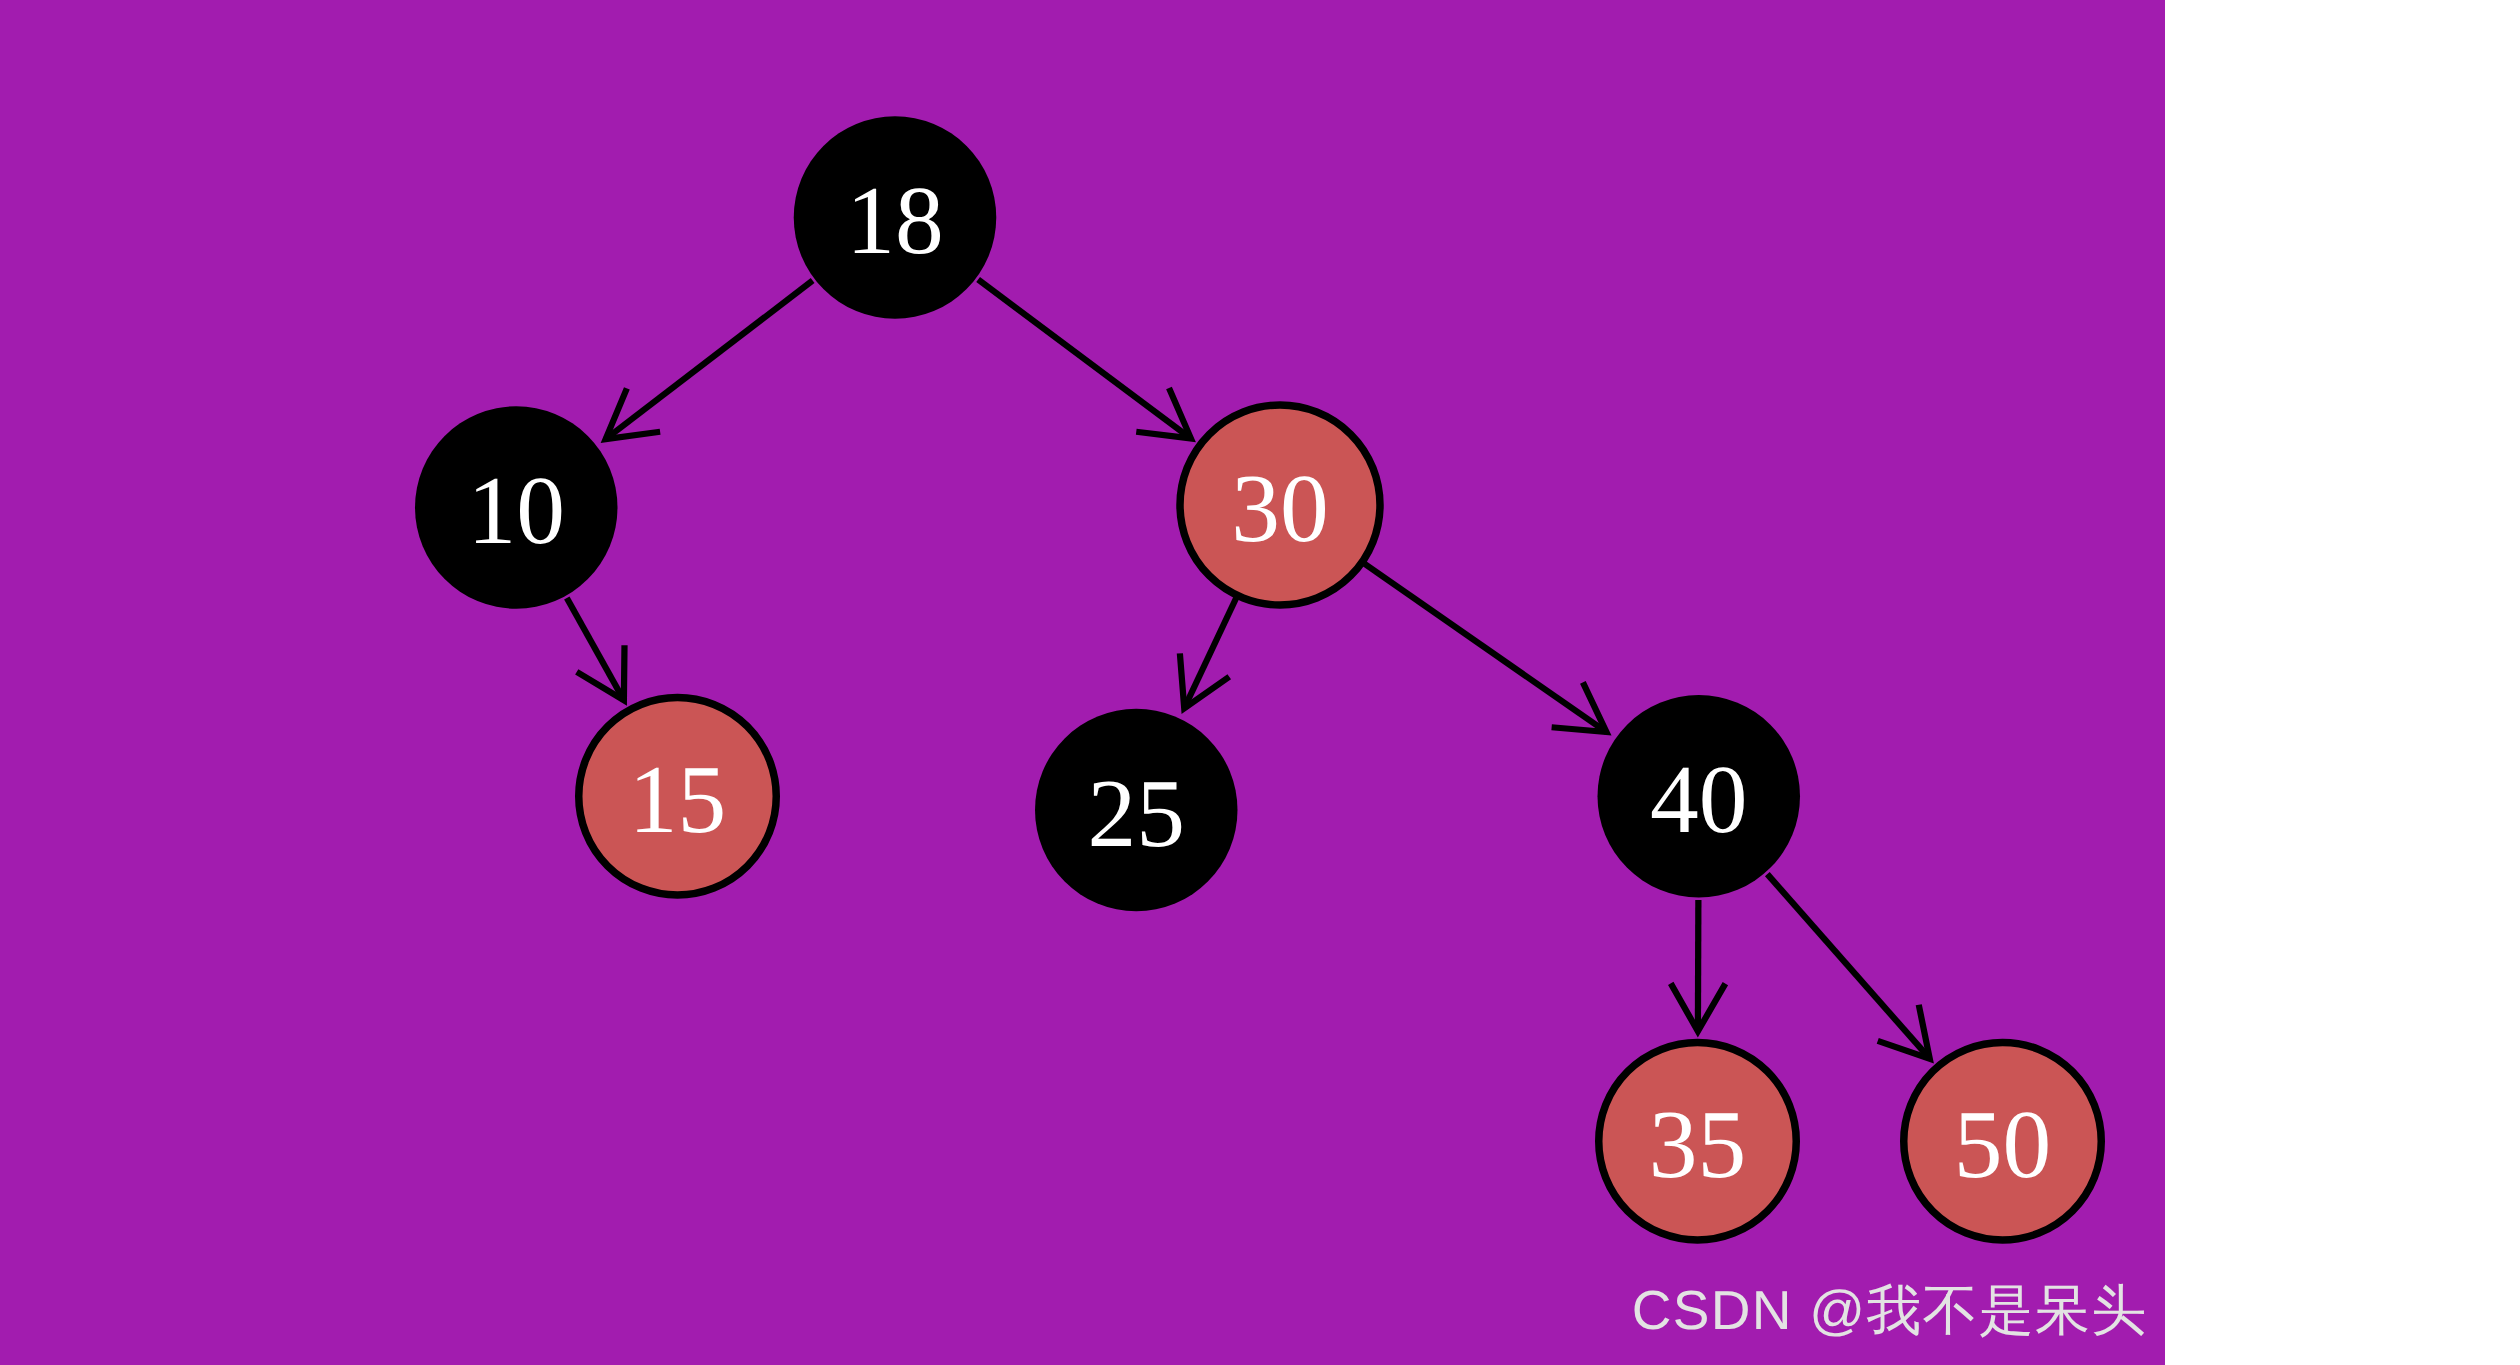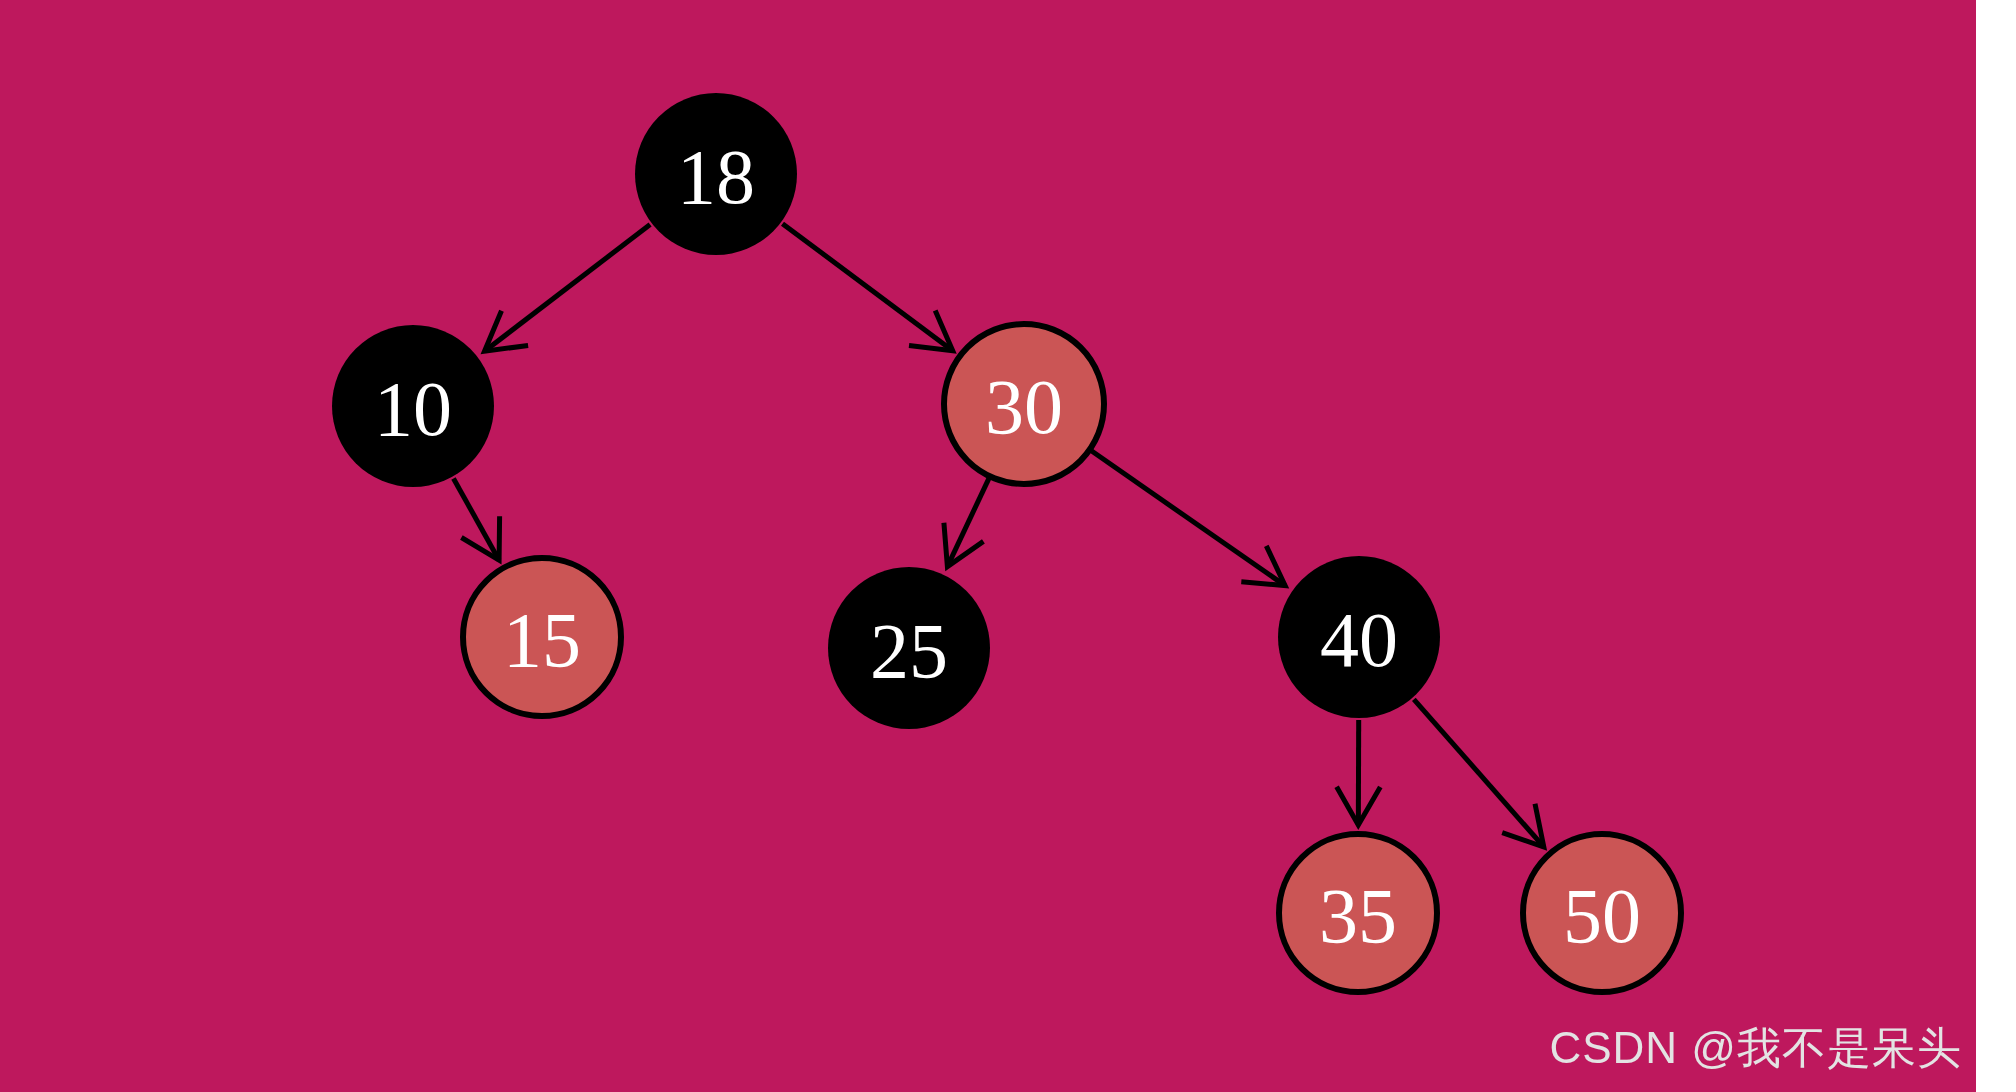--- a/index.html
+++ b/index.html
@@ -6,23 +6,23 @@
   html, body {
     margin: 0;
     padding: 0;
     background: #ffffff;
   }
   body {
     font-family: "Liberation Serif", "DejaVu Serif", serif;
   }
   #canvas {
     position: relative;
-    width: 1976px;
+    width: 1732px;
     height: 1092px;
-    background: #be185d;
+    background: #a21caf;
     overflow: hidden;
   }
   #tree-svg {
     position: absolute;
     left: 0;
     top: 0;
     width: 2016px;
     height: 1092px;
   }
   .edge-line {

